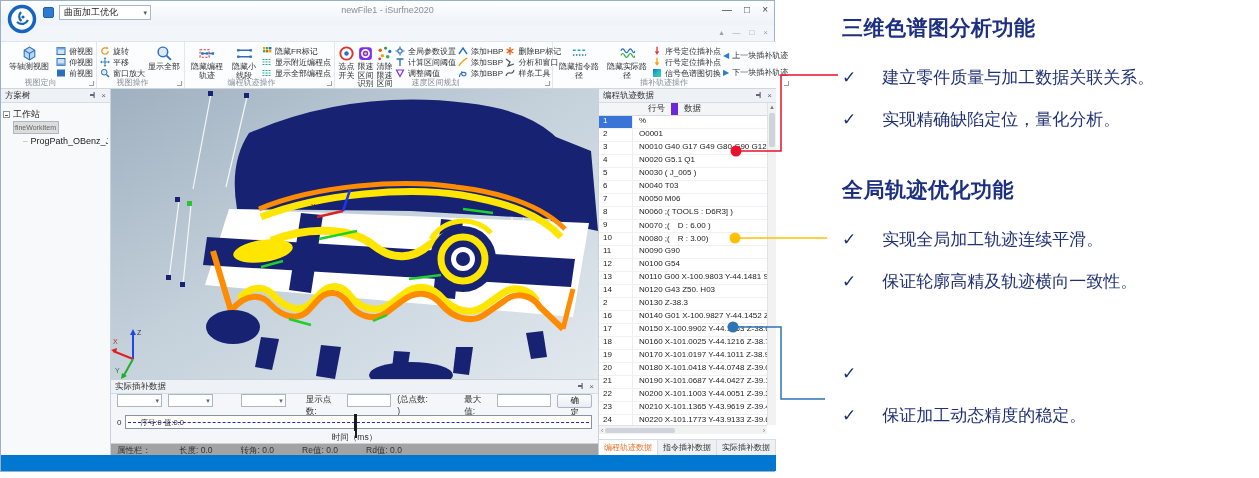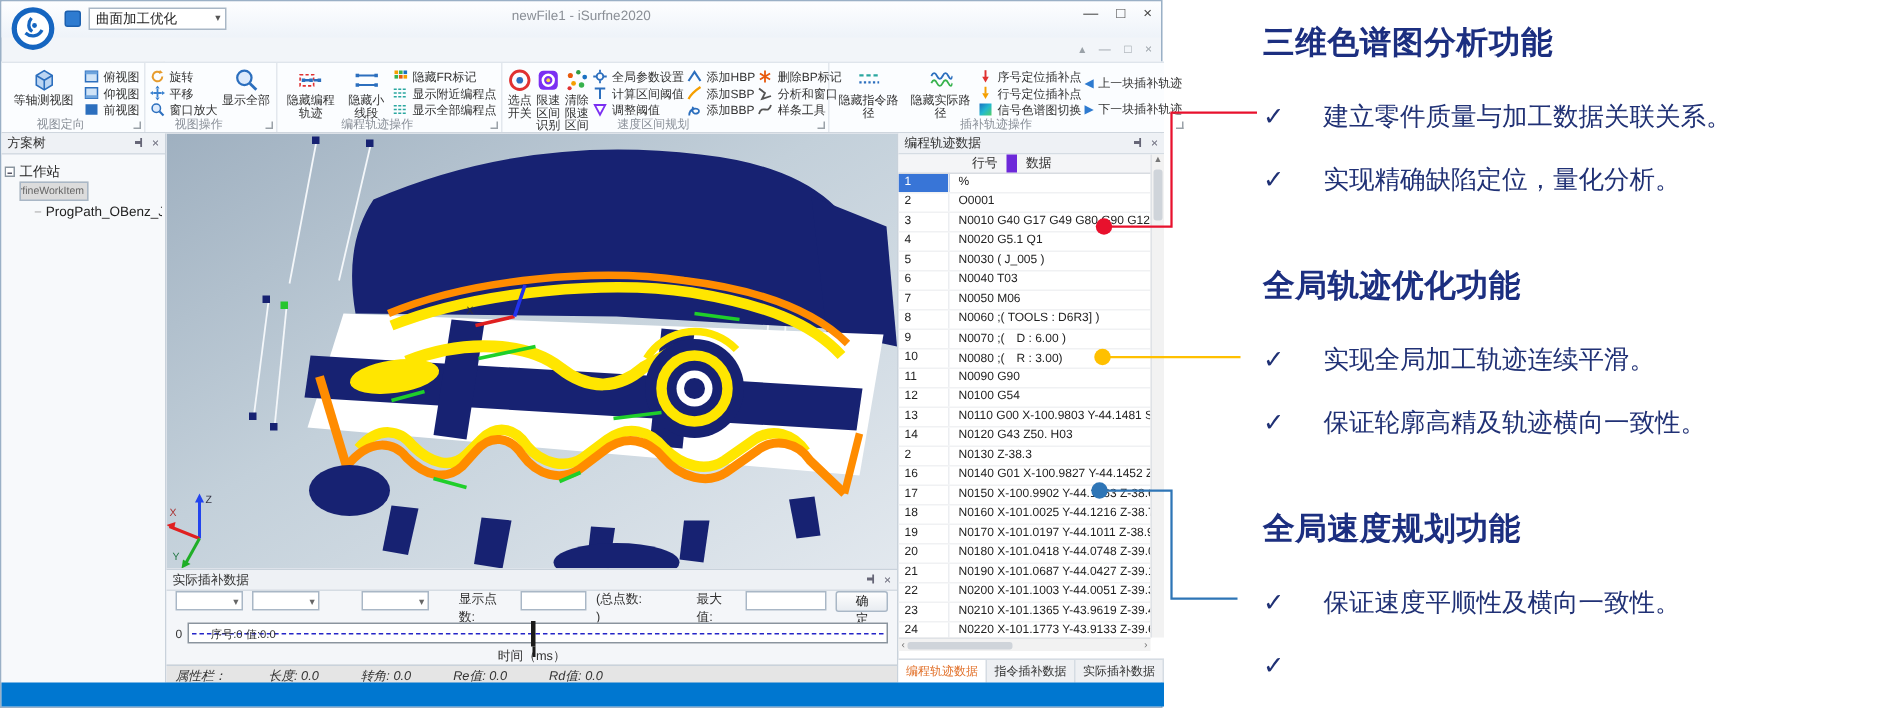--- a/index.html
+++ b/index.html
@@ -57,21 +57,21 @@
   .sinput { height:13px; border:1px solid #a9b7c6; background:#fff; font-size:8.5px; padding:0 2px; }
   .btn-ok { height:14px; padding:0 8px; font-size:8.5px; background:linear-gradient(#fefefe,#e8ecf1); border:1px solid #a9b7c6; border-radius:2px; color:#222; }
   .sliderrow { display:flex; align-items:center; height:20px; padding:0 6px; gap:4px; }
   .szero { font-size:8px; color:#333; }
   .track { position:relative; flex:1; height:14px; background:#fff; border:1px solid #8a949e; }
   .dashline { position:absolute; left:2px; right:2px; top:6px; border-top:1.5px dashed #2525c8; }
   .marklabel { position:absolute; left:14px; top:2px; font-size:7.5px; color:#333; }
   .handle { position:absolute; left:49%; top:-2px; width:3px; height:17px; background:#1a1a1a; }
   .handle::after { content:""; position:absolute; left:0.5px; top:17px; width:2px; height:7px; background:#1a1a1a; }
   .timelabel { text-align:center; font-size:8.5px; color:#333; height:11px; }
-  .statusrow { display:flex; align-items:center; height:14px; border-top:1px solid #c9d2db; background:#e5e5e5; font-size:8.5px; color:#333; padding:0 6px; gap:28px;font-style:italic; }
+  .statusrow { display:flex; align-items:center; height:14px; border-top:1px solid #c9d2db; background:#a3a3a3; font-size:8.5px; color:#333; padding:0 6px; gap:28px; }
 
   .rightpanel { position:absolute; left:597px; top:88px; width:178px; bottom:16px; background:#fff; border-left:1px solid #c9d2db; }
   .thead { display:flex; height:13px; background:#f4f5f7; border-bottom:1px solid #d8dce1; font-size:8.5px; color:#333; }
   .thead .cno { width:34px; border-right:7px solid #6d28d9; padding-left:4px;margin-left:45px; }
   .thead .cda { flex:1; padding-left:6px; }
   .tbody { position:absolute; top:27px; bottom:30px; left:0; right:9px; overflow:hidden; }
   .trow { display:flex; height:13px; border-bottom:1px solid #f0f1f3; font-size:8px; color:#222; white-space:nowrap; }
   .trow .cno { width:34px; border-right:1px solid #eceef1; padding-left:4px; flex:0 0 34px; }
   .trow .cda { flex:1; padding-left:6px; overflow:hidden; }
   .tbody > .trow:first-of-type .cno { background:#3875d7; color:#fff; }
@@ -741,27 +741,26 @@
     <div class="nbul" style="margin-top:22px">
         <span class="chk">✓</span>
         <span>实现全局加工轨迹连续平滑。</span>
       </div>
     <div class="nbul">
         <span class="chk">✓</span>
         <span>保证轮廓高精及轨迹横向一致性。</span>
       </div>
   </div>
   <div class="nsec" style="top:338px">
-    <div class="ntitle">全局速度规划功能</div>
     <div class="nbul" style="margin-top:22px">
         <span class="chk">✓</span>
-        <span>保证速度平顺性及横向一致性。</span>
       </div>
     <div class="nbul">
         <span class="chk">✓</span>
+        <span>保证加工动态精度的稳定。</span>
       </div>
   </div>
 </div>
 
 <svg class="overlay" viewBox="0 0 1259 478">
   <path d="M736 151 H781 V75 H838" fill="none" stroke="#e8112d" stroke-width="1.5"></path>
   <circle cx="736" cy="151" r="5.5" fill="#e8112d"></circle>
   <path d="M735 238 H827" fill="none" stroke="#ffc000" stroke-width="1.5"></path>
   <circle cx="735" cy="238" r="5.5" fill="#ffc000"></circle>
   <path d="M733 327 H781 V399 H825" fill="none" stroke="#2e75b6" stroke-width="1.5"></path>

